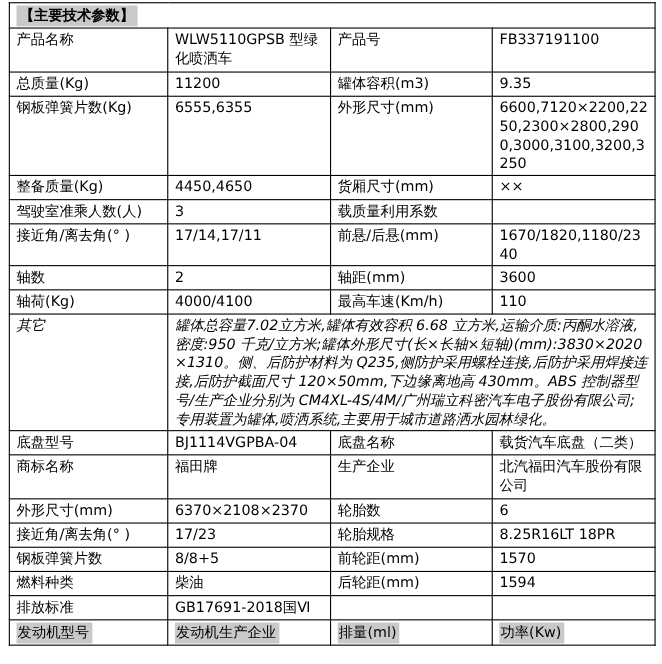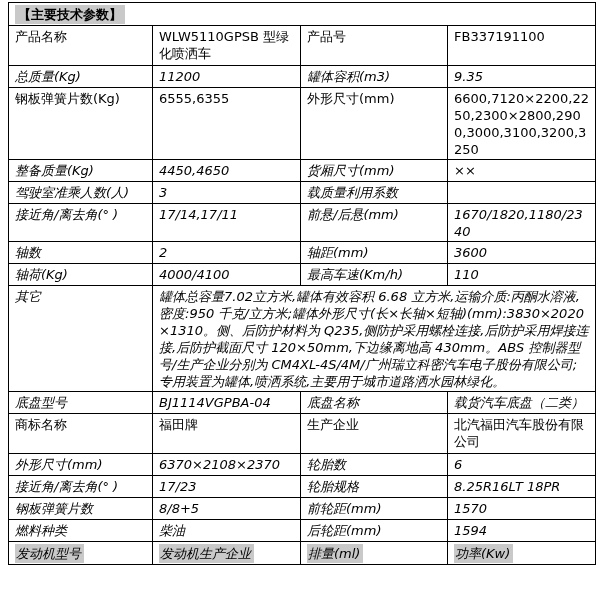--- a/index.html
+++ b/index.html
@@ -27,21 +27,21 @@
   col.c4 { width: 148px; }
   td {
     border: 1px solid #000000;
     padding: 2px 5px 1px 6px;
     font-size: 13px;
     line-height: 17px;
     vertical-align: top;
     word-break: break-all;
     overflow: hidden;
   }
-  tr.r-std td { height: 18px; font-style: italic; }
+  tr.r-std td { height: 18px; }
   tr.r-2line td { height: 36px; }
   tr.r-4line td { height: 64px; }
   tr.r-other td { height: 102px; font-style: italic; }
   tr.r-section td { height: 18px; }
   .sec-title {
     background: #c9c9c9;
     font-weight: bold;
     padding: 1px 3px;
     display: inline-block;
   }
@@ -150,20 +150,26 @@
       <td>前轮距(mm)</td>
       <td>1570</td>
     </tr>
     <tr class="r-std">
       <td>燃料种类</td>
       <td>柴油</td>
       <td>后轮距(mm)</td>
       <td>1594</td>
     </tr>
     <tr class="r-std">
+      <td>排放标准</td>
+      <td>GB17691-2018国Ⅵ</td>
+      <td></td>
+      <td></td>
+    </tr>
+    <tr class="r-std">
       <td><span class="hl">发动机型号</span></td>
       <td><span class="hl">发动机生产企业</span></td>
       <td><span class="hl">排量(ml)</span></td>
       <td><span class="hl">功率(Kw)</span></td>
     </tr>
 
   </tbody>
     </table>
 </div>
 

